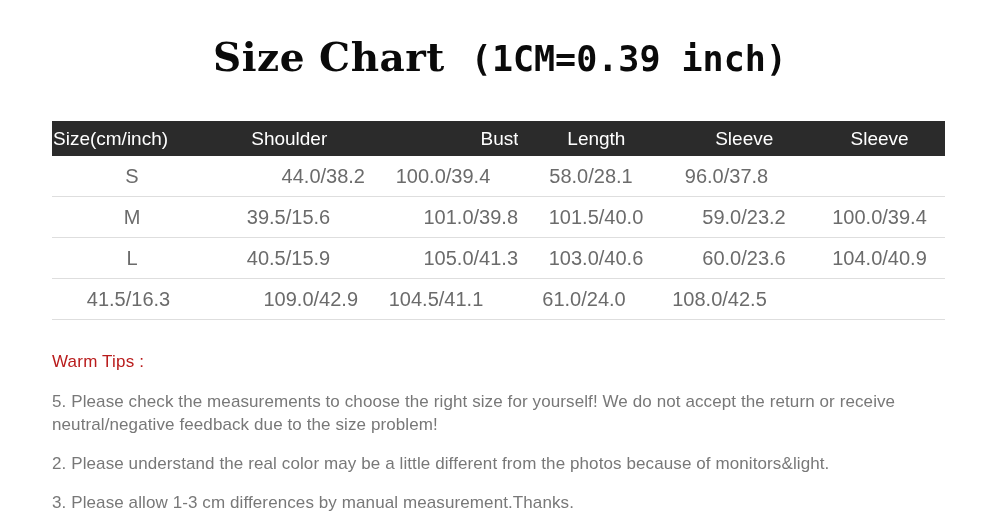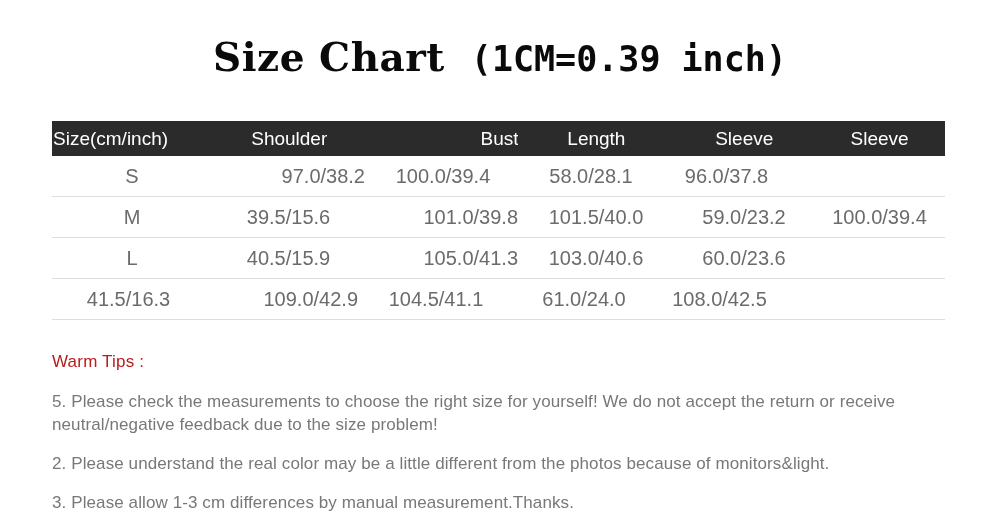--- a/index.html
+++ b/index.html
@@ -134,41 +134,42 @@
       <div class="head-cell first c0">Size(cm/inch)</div>
       <div class="head-cell c1">Shoulder</div>
       <div class="head-cell c2">Bust</div>
       <div class="head-cell c3">Length</div>
       <div class="head-cell c4">Sleeve</div>
       <div class="head-cell c5">Sleeve</div>
     </div>
 
     <div class="row body-row">
       <div class="body-cell c0">S</div>
-      <div class="body-cell c2">97.0/38.2</div>
+      <div class="body-cell c2">44.0/38.2</div>
       <div class="body-cell c3">100.0/39.4</div>
       <div class="body-cell c4">58.0/28.1</div>
       <div class="body-cell c5">96.0/37.8</div>
     </div>
 
     <div class="row body-row">
       <div class="body-cell c0">M</div>
       <div class="body-cell c1">39.5/15.6</div>
       <div class="body-cell c2">101.0/39.8</div>
       <div class="body-cell c3">101.5/40.0</div>
       <div class="body-cell c4">59.0/23.2</div>
       <div class="body-cell c5">100.0/39.4</div>
     </div>
 
     <div class="row body-row">
       <div class="body-cell c0">L</div>
       <div class="body-cell c1">40.5/15.9</div>
       <div class="body-cell c2">105.0/41.3</div>
       <div class="body-cell c3">103.0/40.6</div>
       <div class="body-cell c4">60.0/23.6</div>
+      <div class="body-cell c5">104.0/40.9</div>
     </div>
 
     <div class="row body-row">
       <div class="body-cell c1">41.5/16.3</div>
       <div class="body-cell c2">109.0/42.9</div>
       <div class="body-cell c3">104.5/41.1</div>
       <div class="body-cell c4">61.0/24.0</div>
       <div class="body-cell c5">108.0/42.5</div>
     </div>
 

